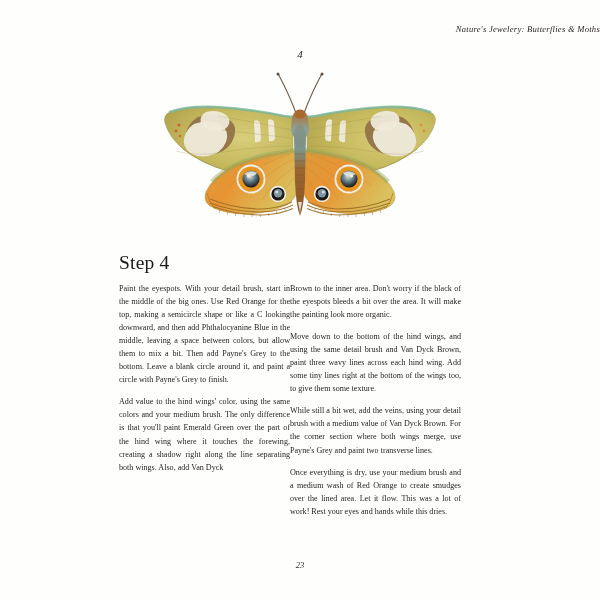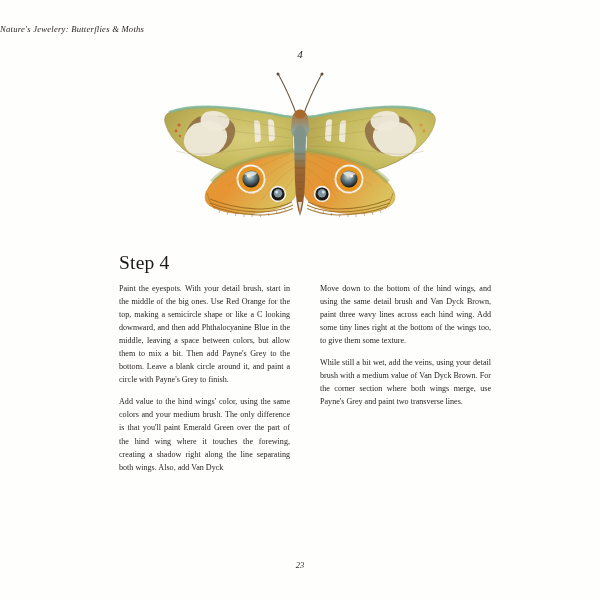--- a/index.html
+++ b/index.html
@@ -23,21 +23,21 @@
     height: 600px;
     background: #fefefd;
   }
 
   
   .running-head {
     position: absolute;
     left: 0;
     top: 24px;
     width: 600px;
-    text-align: left;
+    text-align: right;
     font-style: italic;
     font-size: 8.6px;
     letter-spacing: 0.25px;
     color: #2a2622;
   }
 
   
   .plate {
     position: absolute;
     left: 150px;
@@ -78,21 +78,21 @@
     font-family: Liberation Serif, serif;
   }
 
   .columns {
     position: absolute;
     left: 119px;
     top: 282px;
     width: 372px;
     height: 260px;
     display: flex;
-    justify-content: space-between;
+    justify-content: flex-start;
   }
   .col {
     width: 171px;
   }
   .col p {
     margin: 0 0 9px 0;
     font-size: 8.1px;
     line-height: 13.05px;
     text-align: justify;
     text-justify: inter-word;
@@ -329,20 +329,22 @@
   </div>
 
   <h1 class="step-title">Step 4</h1>
 
   <div class="columns">
     <div class="col">
       <p>Paint the eyespots. With your detail brush, start in the middle of the big ones. Use Red Orange for the top, making a semicircle shape or like a C looking downward, and then add Phthalocyanine Blue in the middle, leaving a space between colors, but allow them to mix a bit. Then add Payne's Grey to the bottom. Leave a blank circle around it, and paint a circle with Payne's Grey to finish.</p>
       <p>Add value to the hind wings' color, using the same colors and your medium brush. The only difference is that you'll paint Emerald Green over the part of the hind wing where it touches the forewing, creating a shadow right along the line separating both wings. Also, add Van Dyck</p>
     </div>
     <div class="col">
+      <p>Brown to the inner area. Don't worry if the black of the eyespots bleeds a bit over the area. It will make the painting look more organic.</p>
       <p>Move down to the bottom of the hind wings, and using the same detail brush and Van Dyck Brown, paint three wavy lines across each hind wing. Add some tiny lines right at the bottom of the wings too, to give them some texture.</p>
       <p>While still a bit wet, add the veins, using your detail brush with a medium value of Van Dyck Brown. For the corner section where both wings merge, use Payne's Grey and paint two transverse lines.</p>
+      <p>Once everything is dry, use your medium brush and a medium wash of Red Orange to create smudges over the lined area. Let it flow. This was a lot of work! Rest your eyes and hands while this dries.</p>
     </div>
   </div>
 
   <div class="folio">23</div>
 
 </div>
 
 </body></html>

